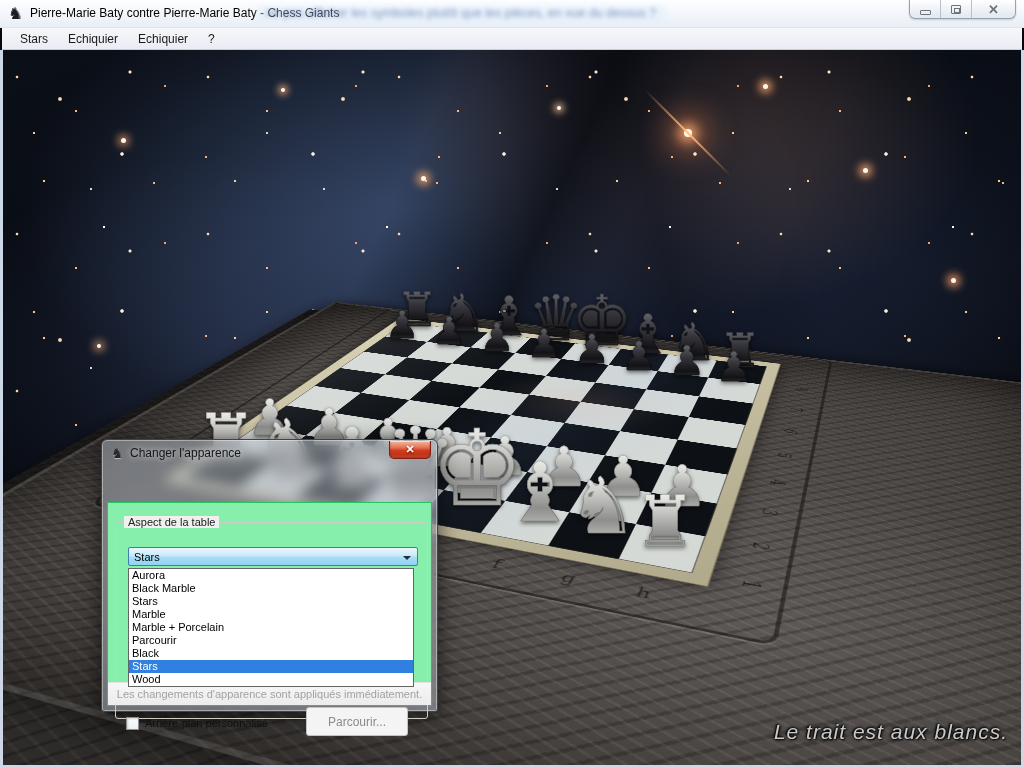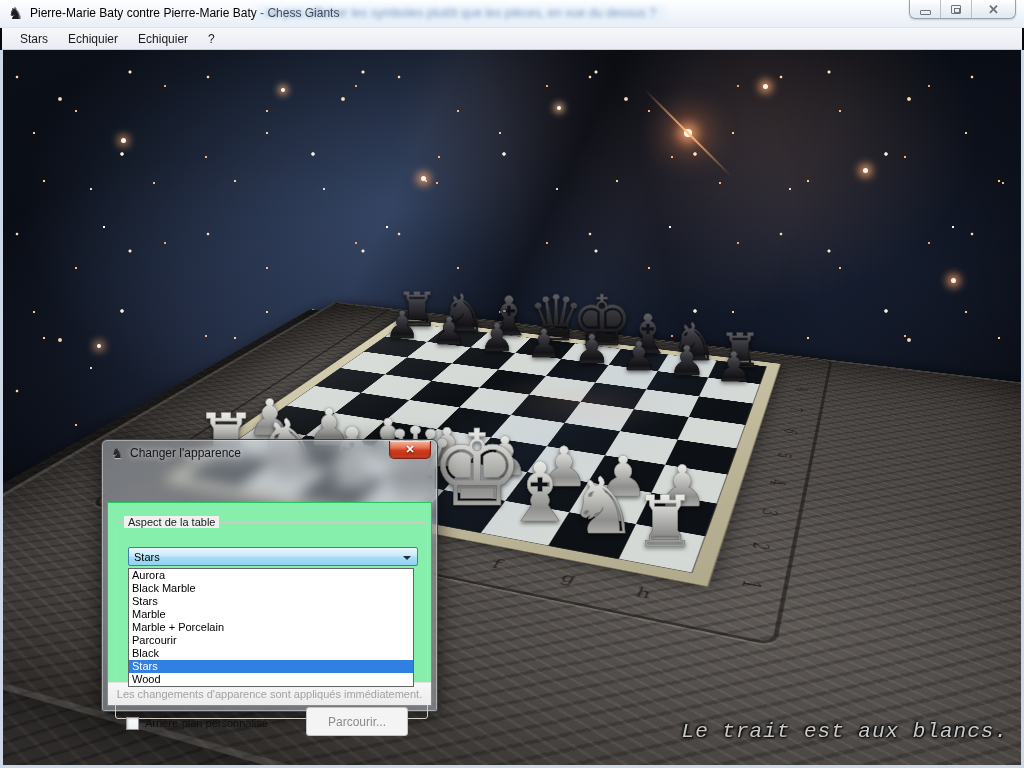--- a/index.html
+++ b/index.html
@@ -105,21 +105,21 @@
   .pc{position:absolute;width:0;height:0;}
   .pc .glyph{position:absolute;bottom:0;left:0;transform:translateX(-50%);line-height:1;
     font-family:"DejaVu Sans",sans-serif;background-clip:text;-webkit-background-clip:text;color:transparent;
     filter:drop-shadow(0 2px 2px rgba(0,0,0,.55));}
   .pc .glyph.w{background-image:linear-gradient(180deg,#f4f4f2 4%,#cdcdca 32%,#8e8e8c 68%,#c6c6c2 100%);
     -webkit-text-stroke:.6px rgba(40,40,42,.35);}
   .pc .glyph.b{background-image:linear-gradient(180deg,#74747c 0%,#36363c 38%,#131316 74%,#404046 100%);
     -webkit-text-stroke:.5px rgba(0,0,0,.6);}
 
   
-  .turn-text{position:absolute;right:16px;top:720px;z-index:6;font-family:Liberation Mono, monospace;font-style:italic;
+  .turn-text{position:absolute;right:16px;top:720px;z-index:6;font-family:Liberation Sans, sans-serif;font-style:italic;
     font-size:21px;color:#c9c9c9;letter-spacing:1px;text-shadow:0 0 4px #000,1px 1px 2px #000,-1px -1px 2px #000;}
 
   
   .dialog{position:absolute;left:101px;top:439px;width:337px;height:273px;z-index:20;
     background:rgba(175,184,194,.50);backdrop-filter:blur(7px) saturate(.85);
     border:1px solid #3f444c;border-radius:6px 6px 3px 3px;
     box-shadow:0 5px 22px rgba(0,0,0,.65), inset 0 0 0 1px rgba(255,255,255,.38);}
   .dlg-titlebar{position:absolute;left:0;top:0;right:0;height:26px;}
   .dlg-icon{position:absolute;left:9px;top:6px;font-size:14px;line-height:14px;color:#26262c;text-shadow:0 1px 1px rgba(255,255,255,.5);}
   .dlg-title{position:absolute;left:28px;top:6px;font-size:12px;color:#15151a;text-shadow:0 0 6px rgba(255,255,255,.9);}

